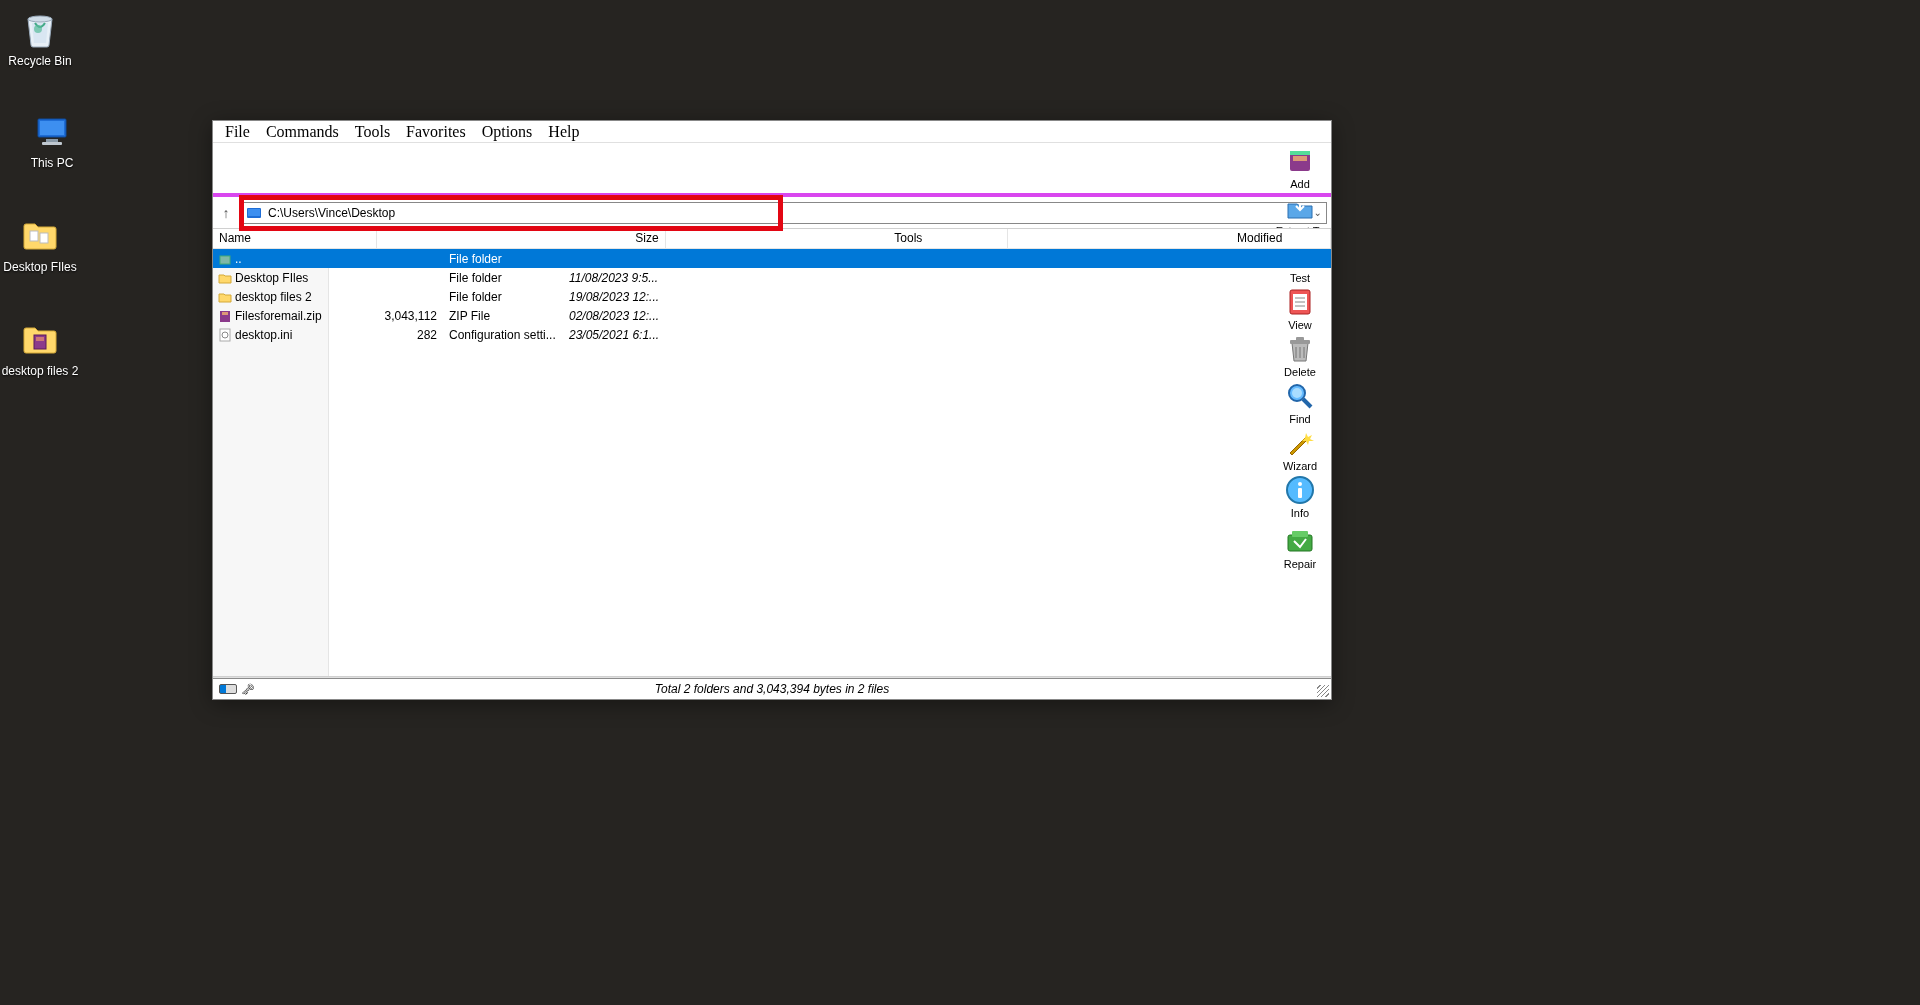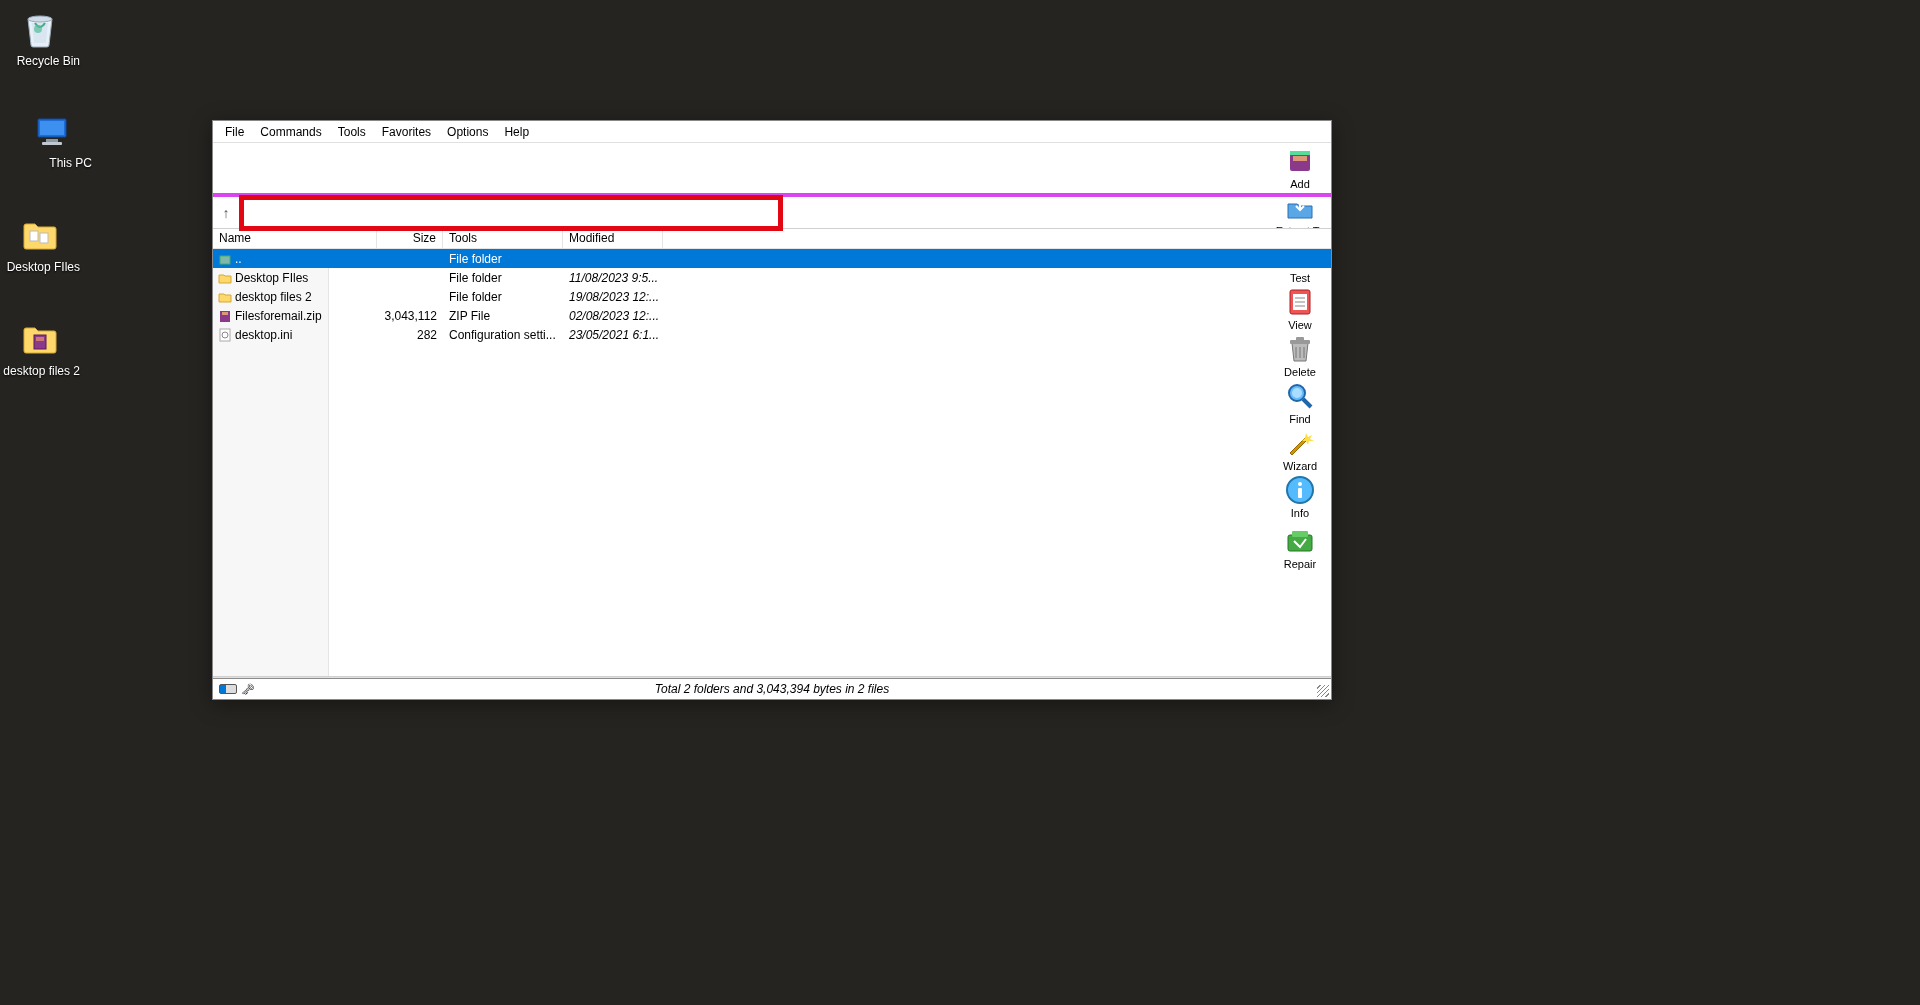--- a/index.html
+++ b/index.html
@@ -11,21 +11,21 @@
     font-size: 12px;
     color: #000;
     position: relative;
     overflow: hidden;
   }
 
   
   .desktop-icon {
     position: absolute;
     width: 80px;
-    text-align: right;
+    text-align: center;
     color: #fff;
     font-size: 12px;
     cursor: default;
   }
   .desktop-icon .icon-img {
     width: 42px; height: 42px; margin: 0 auto 4px;
     display: flex; align-items: center; justify-content: center;
   }
   .desktop-icon .label { text-shadow: 0 1px 2px #000; line-height: 1.3; }
 
@@ -48,21 +48,21 @@
   .titlebar .app-icon { width: 16px; height: 16px; margin-right: 6px; }
   .titlebar .title { flex: 1; font-size: 12px; color: #000; }
   .titlebar .winbtn { width: 46px; height: 30px; display: flex; align-items:center; justify-content:center; font-size: 13px; color:#000; }
 
   .menubar {
     height: 22px;
     display: flex; align-items: center;
     padding: 0 4px;
     border-bottom: 1px solid #e0e0e0;
   }
-  .menubar .menu-item { padding: 2px 8px; font-size: 12px; }
+  .menubar .menu-item { padding: 2px 8px; font-size: 16px; font-family: Liberation Serif, serif; }
 
   .toolbar {
     height: 54px;
     display: flex; align-items: flex-end;
     padding: 2px 6px 0;
     border-bottom: 4px solid #d946ef;
     flex-direction: column;
   }
   .tool {
     width: 50px;
@@ -105,20 +105,21 @@
   }
   .path-box .drop { margin-left:auto; color:#555; font-size:10px; }
 
   .headers {
     height: 20px;
     display:flex;
     background:#fff;
     border-bottom: 1px solid #e5e5e5;
     font-size:12px;
     color:#000;
+    justify-content:space-between;
   }
   .headers div { padding: 2px 6px; border-right:1px solid #e5e5e5; }
   .col-name { width: 164px; }
   .col-size { width: 66px; text-align:right; }
   .col-type { width: 120px; }
   .col-mod { width: 100px; }
 
   .filelist {
     flex:1;
     display:flex;
@@ -319,20 +320,28 @@
             <path d="M10 16 L16 22 L22 14" stroke="#fff" stroke-width="2" fill="none"></path>
           </svg>
       </div>
       <span>Repair</span>
     </div>
   </div>
 
   <div class="pathbar">
     <div class="path-highlight"></div>
     <span class="up-arrow">↑</span>
+    <div class="path-box">
+      <svg width="16" height="14">
+          <rect x="1" y="2" width="14" height="10" rx="1" fill="#1e6dd6"></rect>
+          <rect x="2" y="3" width="12" height="7" fill="#3d8ff0"></rect>
+        </svg>
+      <span>C:\Users\Vince\Desktop</span>
+      <span class="drop">⌄</span>
+    </div>
   </div>
 
   <div class="headers">
     <div class="col-name">Name</div>
     <div class="col-size">Size</div>
     <div class="col-type">Tools</div>
     <div class="col-mod">Modified</div>
   </div>
 
   <div class="filelist">

